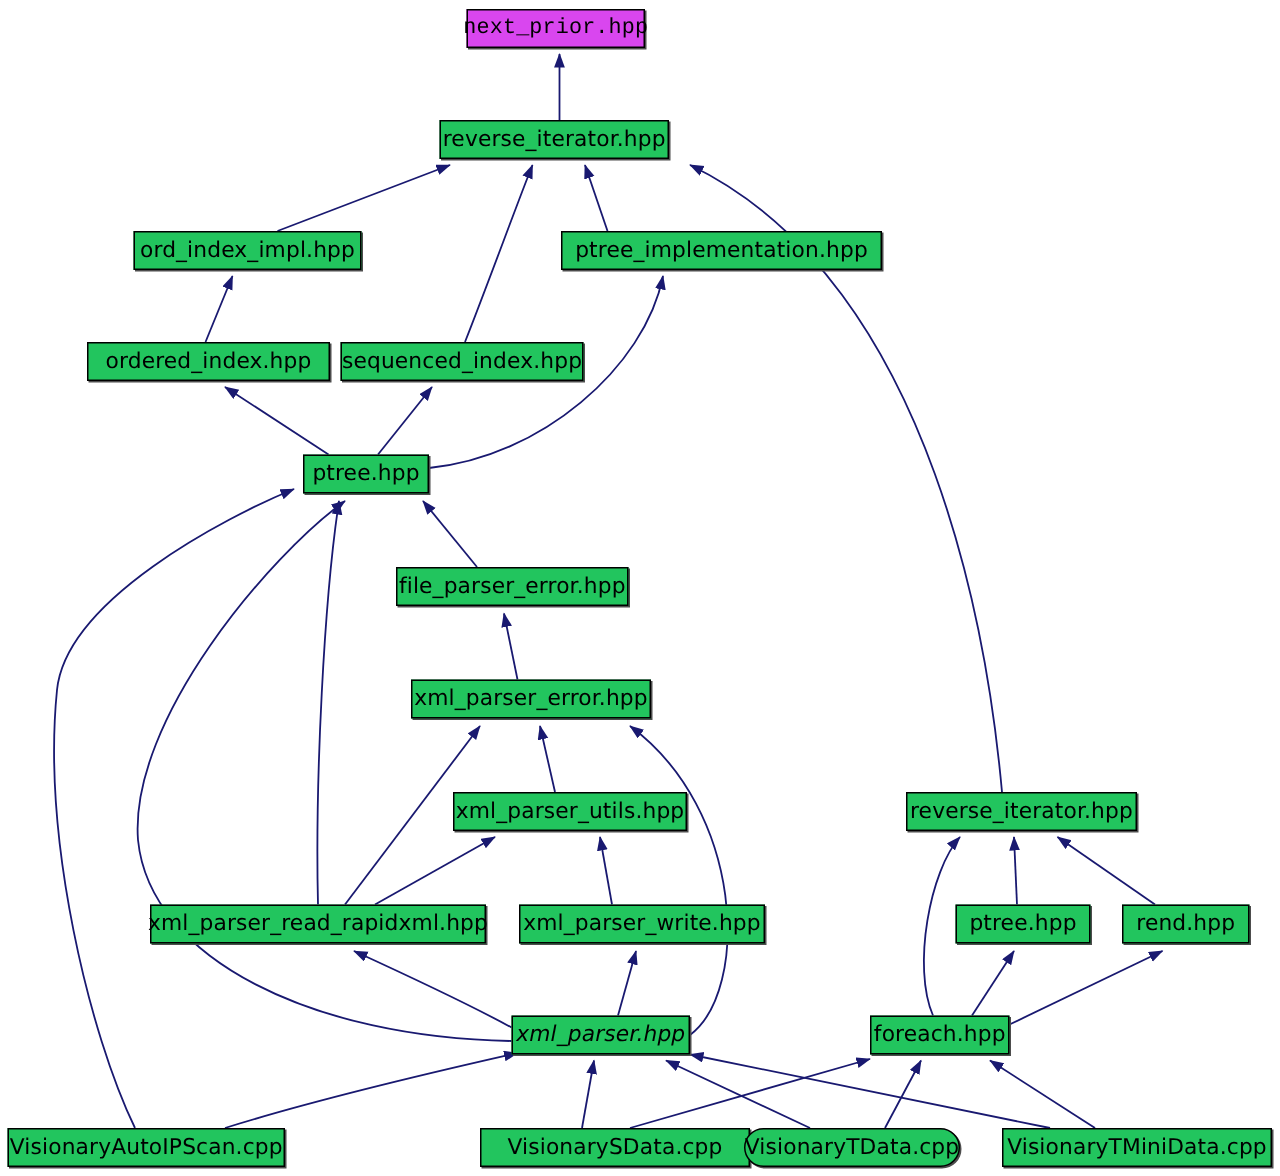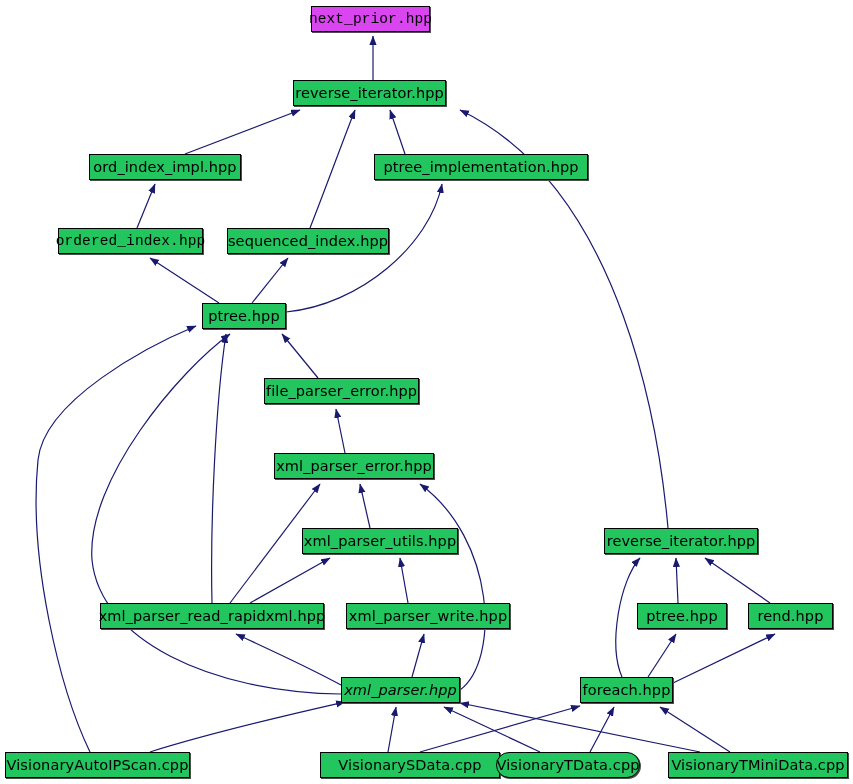--- a/index.html
+++ b/index.html
@@ -98,21 +98,21 @@
       </div>
       <div class="node" style="left: 293px; top: 80px; width: 153px; height: 26px;">
         <span>reverse_iterator.hpp</span>
       </div>
       <div class="node" style="left: 89px; top: 154px; width: 152px; height: 26px;">
         <span>ord_index_impl.hpp</span>
       </div>
       <div class="node" style="left: 339px; top: 154px; width: 214px; height: 26px; margin-left: 35px;">
         <span>ptree_implementation.hpp</span>
       </div>
-      <div class="node" style="left: 58px; top: 228px; width: 145px; height: 26px; font-family: Liberation Mono, monospace;">
+      <div class="node" style="left: 58px; top: 228px; width: 162px; height: 26px;">
         <span>ordered_index.hpp</span>
       </div>
       <div class="node" style="left: 227px; top: 228px; width: 162px; height: 26px;">
         <span>sequenced_index.hpp</span>
       </div>
       <div class="node" style="left: 202px; top: 303px; width: 84px; height: 26px;">
         <span>ptree.hpp</span>
       </div>
       <div class="node" style="left: 264px; top: 378px; width: 155px; height: 26px;">
         <span>file_parser_error.hpp</span>

